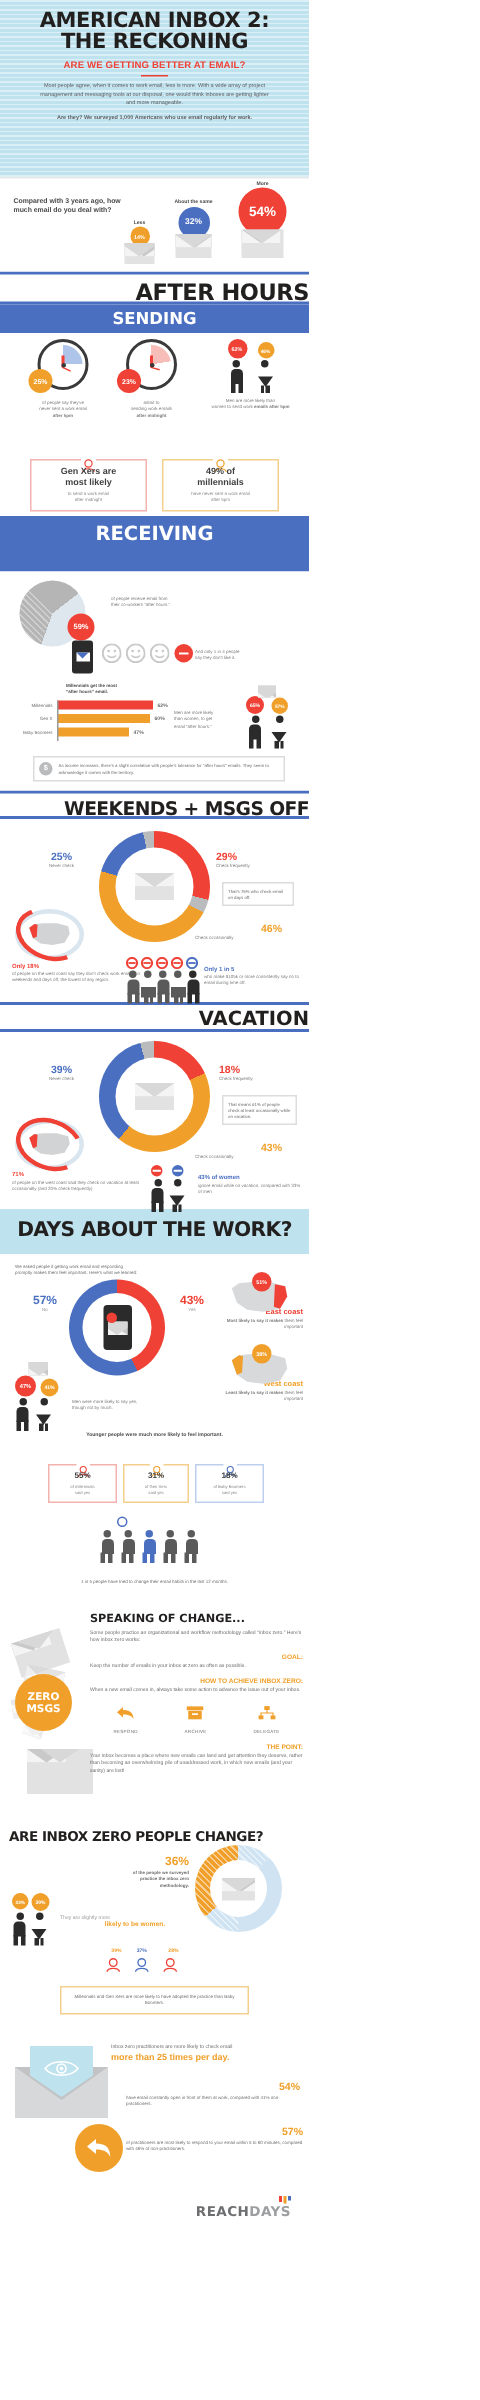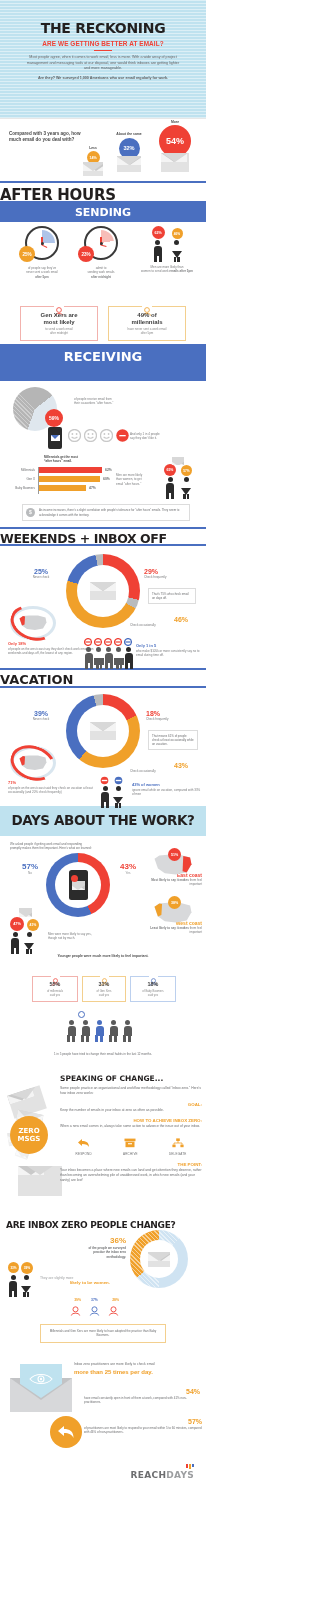--- a/index.html
+++ b/index.html
@@ -62,21 +62,21 @@
   .env:before{ content:""; position:absolute; left:0; top:0; width:0; height:0;
     border-left:13px solid #f4f4f4; border-right:13px solid #f4f4f4; border-top:9px solid #c9c9c9; }
   .env:after{ content:""; position:absolute; left:50%; top:0; transform:translateX(-50%);
     width:0;height:0;border-left:13px solid transparent;border-right:13px solid transparent;border-top:9px solid #d8d8d8;}
 
   
   .bar-blue {
     width:206px; background:#4a6fc0; color:#fff; text-align:center;
     font-family:"DejaVu Sans", sans-serif; font-weight:bold;
   }
-  .bar-white { width:206px; background:#fff; text-align:left;
+  .bar-white { width:206px; background:#fff; text-align:right;
     font-family:"DejaVu Sans", sans-serif; font-weight:bold; color:#221f1f; }
   .bar-cyan { width:206px; background:#bfe2ef; text-align:center;
     font-family:"DejaVu Sans", sans-serif; font-weight:bold; color:#221f1f; }
   .hdr-lines { border-top:2px solid #4a6fc0; border-bottom:2px solid #4a6fc0; }
 
   
   .clock { width:34px; height:34px; border-radius:50%; border:2px solid #3a3a3a; position:relative; background:#fff; }
   .clock .wedge { position:absolute; inset:2px; border-radius:50%; }
   .clock .hand { position:absolute; background:#ef4135; transform-origin:bottom center; }
   .clock .hub { position:absolute; left:50%; top:50%; width:3px; height:3px; margin:-1.5px 0 0 -1.5px;
@@ -120,21 +120,21 @@
   .txt34 { font-size:3.4px;line-height:4.8px; }
   .txt4  { font-size:4px;  line-height:5.6px; }
 </style>
 </head>
 <body>
 
 <div class="page">
 
   <div class="hero">
     <h1>
-      <br>
+      <span>AMERICAN INBOX 2:</span><br>
       <span>THE RECKONING</span>
     </h1>
     <h2>ARE WE GETTING BETTER AT EMAIL?</h2>
     <div class="rule"></div>
     <p>Most people agree, when it comes to work email, less is more. With a wide array of project management and messaging tools at our disposal, one would think inboxes are getting lighter and more manageable.</p>
     <p class="q">Are they? We surveyed 1,000 Americans who use email regularly for work.</p>
   </div>
 
   <div class="compare">
     <div class="lead">Compared with 3 years ago, how much email do you deal with?</div>
@@ -391,21 +391,21 @@
   <div style="position:relative;width:206px;height:24px;background:#fff;">
     <div class="note" style="position:absolute;left:22px;top:1px;width:168px;display:flex;gap:4px;align-items:center;">
       <div style="width:9px;height:9px;border-radius:50%;background:#b9bbbd;color:#fff;font-size:5px;font-weight:bold;display:flex;align-items:center;justify-content:center;flex:0 0 9px;">$</div>
       <div>
         <span>As income increases, there’s a slight correlation with people’s tolerance for</span>
         <span>“after hours” emails. They seem to acknowledge it comes with the territory.</span>
       </div>
     </div>
   </div>
 
-  <div class="bar-white hdr-lines" style="height:19px;padding-top:2px;font-size:12.5px;letter-spacing:-.4px;">WEEKENDS + INBOX OFF</div>
+  <div class="bar-white hdr-lines" style="height:19px;padding-top:2px;font-size:12.5px;letter-spacing:-.4px;">WEEKENDS + MSGS OFF</div>
 
   <div style="position:relative;width:206px;height:122px;background:#fff;">
     <div style="position:absolute;left:66px;top:8px;width:74px;height:74px;border-radius:50%;
                 background:conic-gradient(from 0deg, #ef4135 0 104deg, #b9bbbd 104deg 118deg, #f0a02a 118deg 284deg, #f0a02a 284deg 286deg, #4a6fc0 286deg 348deg, #b9bbbd 348deg 360deg);">
       <div style="position:absolute;inset:11px;border-radius:50%;background:#fff;display:flex;align-items:center;justify-content:center;">
         <div class="env" style="width:26px;height:18px;"></div>
       </div>
     </div>
 
     <div style="position:absolute;left:20px;top:22px;width:42px;text-align:center;">

